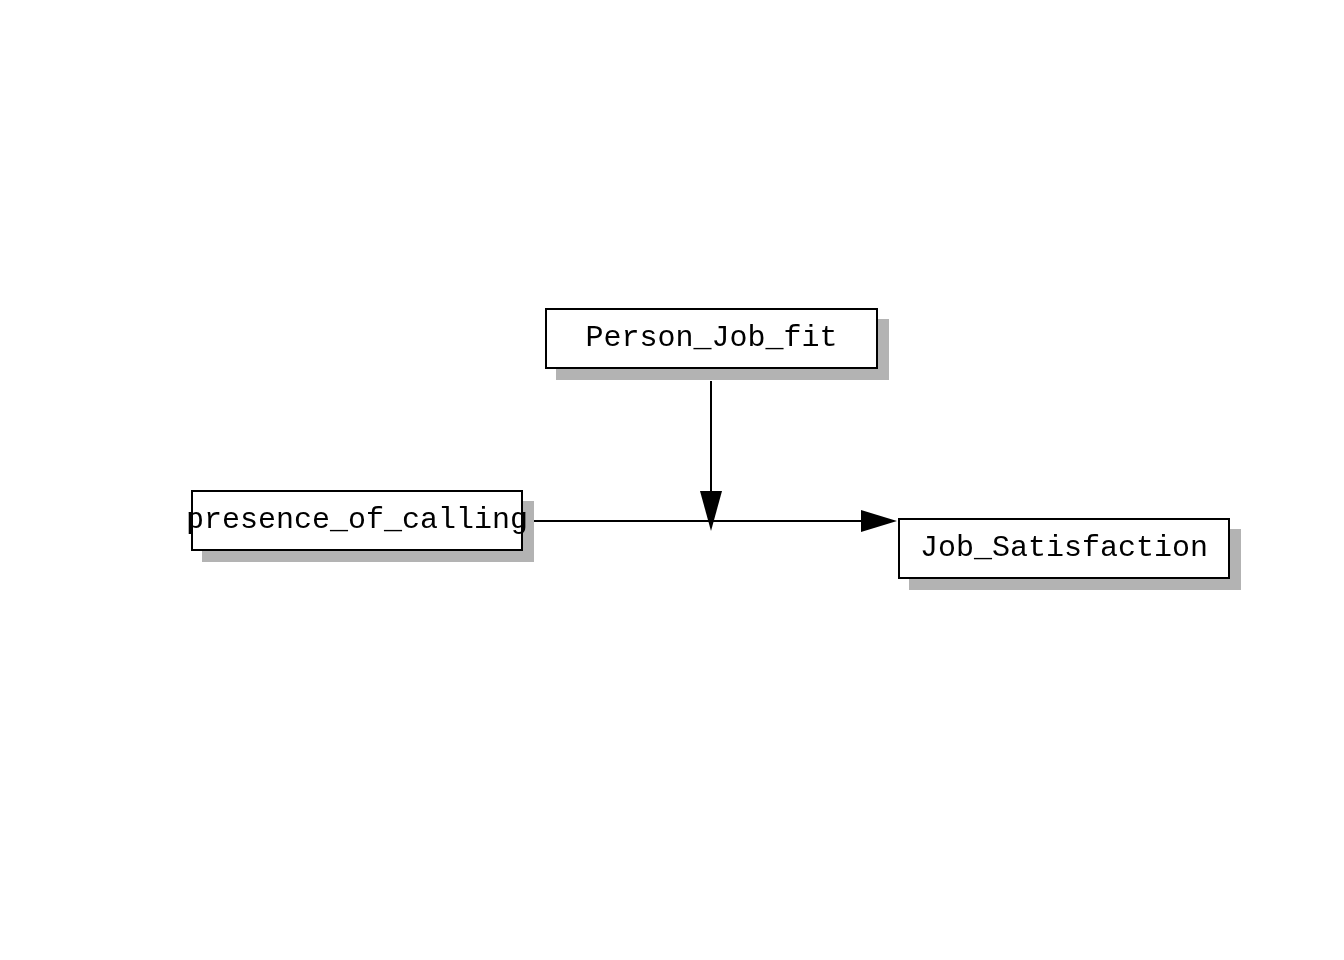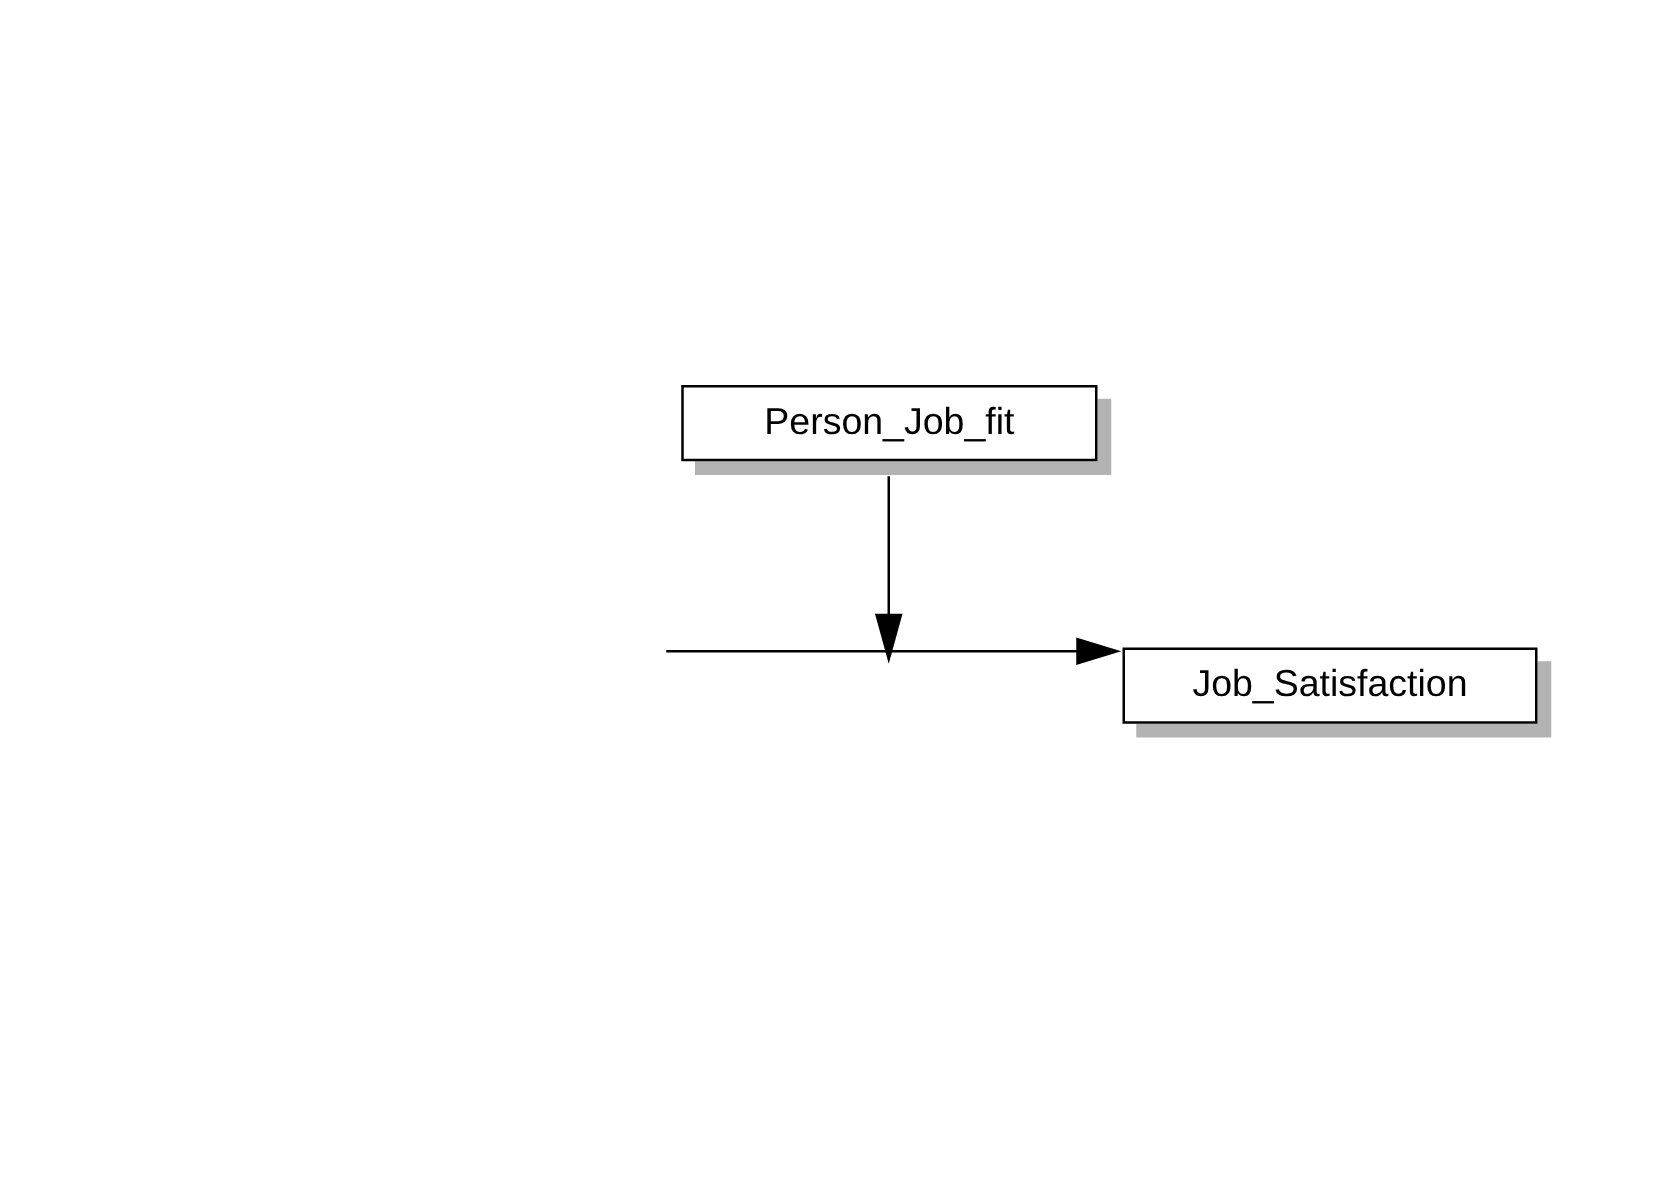--- a/index.html
+++ b/index.html
@@ -6,21 +6,21 @@
     margin: 0;
     padding: 0;
     background: #ffffff;
   }
   .canvas {
     position: relative;
     width: 1344px;
     height: 828px;
     background: #ffffff;
     overflow: hidden;
-    font-family: Liberation Sans, sans-serif;
+    font-family: Liberation Mono, monospace;
   }
   .edge-layer {
     position: absolute;
     left: 0;
     top: 0;
     width: 1344px;
     height: 960px;
   }
   .edge-layer line {
     stroke: #000000;
@@ -62,18 +62,21 @@
     <polygon points="700,491 722,491 711,531" fill="#000000"></polygon>
 
     <line x1="533" y1="521" x2="863" y2="521" stroke="#000000"></line>
     <polygon points="861,510 861,532 897,521" fill="#000000"></polygon>
   </svg>
 
   <div class="node node-person-job-fit">
     <span class="node-label">Person_Job_fit</span>
   </div>
 
+  <div class="node node-presence-of-calling">
+    <span class="node-label">presence_of_calling</span>
+  </div>
 
   <div class="node node-job-satisfaction">
     <span class="node-label">Job_Satisfaction</span>
   </div>
 
 </div>
 
 </body></html>

